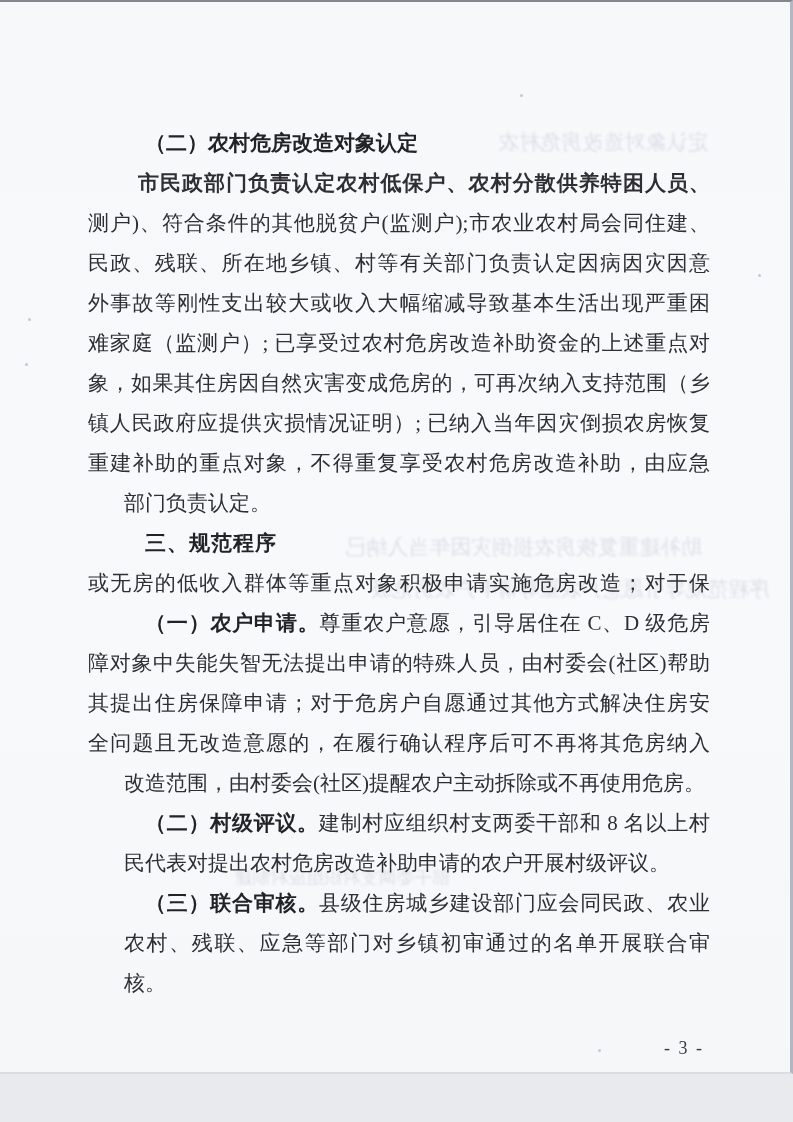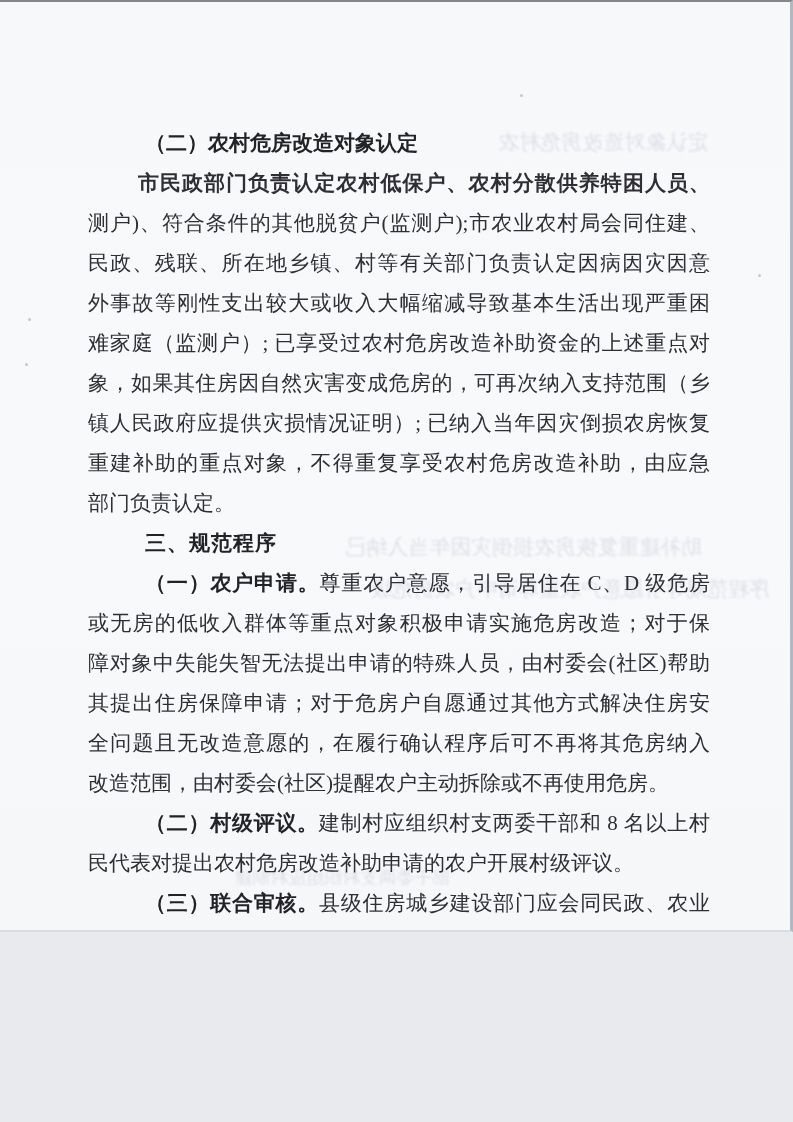--- a/index.html
+++ b/index.html
@@ -1,38 +1,38 @@
 <!DOCTYPE html>
 <html><head>
 <meta charset="utf-8">
 <style>
   html,body{margin:0;padding:0;background:#e8eaee;}
   .page{
     position:relative;
-    width:793px;height:932px;
+    width:793px;height:1074px;
     margin:0 auto;
     background:#f8f9fb;
     background-image:linear-gradient(180deg,#f7f8fa 0%,#f8f9fb 55%,#f6f7f9 100%);
     box-sizing:border-box;
     border-top:2px solid #83878e;
     border-right:3px solid #b2b7c0;
     border-bottom:2px solid #d9dde4;
     overflow:hidden;
     font-family:"Liberation Serif","DejaVu Serif",serif;
   }
   .content{
     position:absolute;left:88px;top:121px;width:622px;
     font-size:21px;line-height:40px;color:#2e2e34;
   }
   .line{
     height:40px;
     text-align:justify;
     text-align-last:justify;
   }
-  .line.end{text-align-last:left;}
+  .line.end{text-align-last:left;margin-left:36px;}
   .ind{padding-left:50px;font-weight:bold;}
   .indh{padding-left:57px;}
   .heading{font-weight:bold;color:#222227;text-align-last:left;}
   .hei{font-family:"Liberation Sans","DejaVu Sans",sans-serif;letter-spacing:1px;}
   .lead{font-weight:bold;color:#222227;}
   .pagenum{
     position:absolute;left:664px;top:1036px;
     font-size:18px;color:#3c3c42;letter-spacing:2px;
   }
   
@@ -76,35 +76,36 @@
     <div class="line">民政、残联、所在地乡镇、村等有关部门负责认定因病因灾因意</div>
     <div class="line">外事故等刚性支出较大或收入大幅缩减导致基本生活出现严重困</div>
     <div class="line">难家庭（监测户）; 已享受过农村危房改造补助资金的上述重点对</div>
     <div class="line">象，如果其住房因自然灾害变成危房的，可再次纳入支持范围（乡</div>
     <div class="line">镇人民政府应提供灾损情况证明）; 已纳入当年因灾倒损农房恢复</div>
     <div class="line">重建补助的重点对象，不得重复享受农村危房改造补助，由应急</div>
     <div class="line end">部门负责认定。</div>
 
     <div class="line heading hei indh">三、规范程序</div>
 
+    <div class="line">或无房的低收入群体等重点对象积极申请实施危房改造；对于保</div>
     <div class="line indh">
       <span class="lead">（一）农户申请。</span><span>尊重农户意愿，引导居住在 C、D 级危房</span>
     </div>
-    <div class="line">或无房的低收入群体等重点对象积极申请实施危房改造；对于保</div>
     <div class="line">障对象中失能失智无法提出申请的特殊人员，由村委会(社区)帮助</div>
     <div class="line">其提出住房保障申请；对于危房户自愿通过其他方式解决住房安</div>
     <div class="line">全问题且无改造意愿的，在履行确认程序后可不再将其危房纳入</div>
     <div class="line end">改造范围，由村委会(社区)提醒农户主动拆除或不再使用危房。</div>
 
     <div class="line indh">
       <span class="lead">（二）村级评议。</span><span>建制村应组织村支两委干部和 8 名以上村</span>
     </div>
     <div class="line end">民代表对提出农村危房改造补助申请的农户开展村级评议。</div>
 
     <div class="line indh">
       <span class="lead">（三）联合审核。</span><span>县级住房城乡建设部门应会同民政、农业</span>
     </div>
+    <div class="line end">农村、残联、应急等部门对乡镇初审通过的名单开展联合审核。</div>
 
   </main>
 
   <div class="pagenum">- 3 -</div>
 
 </div>
 
 </body></html>

